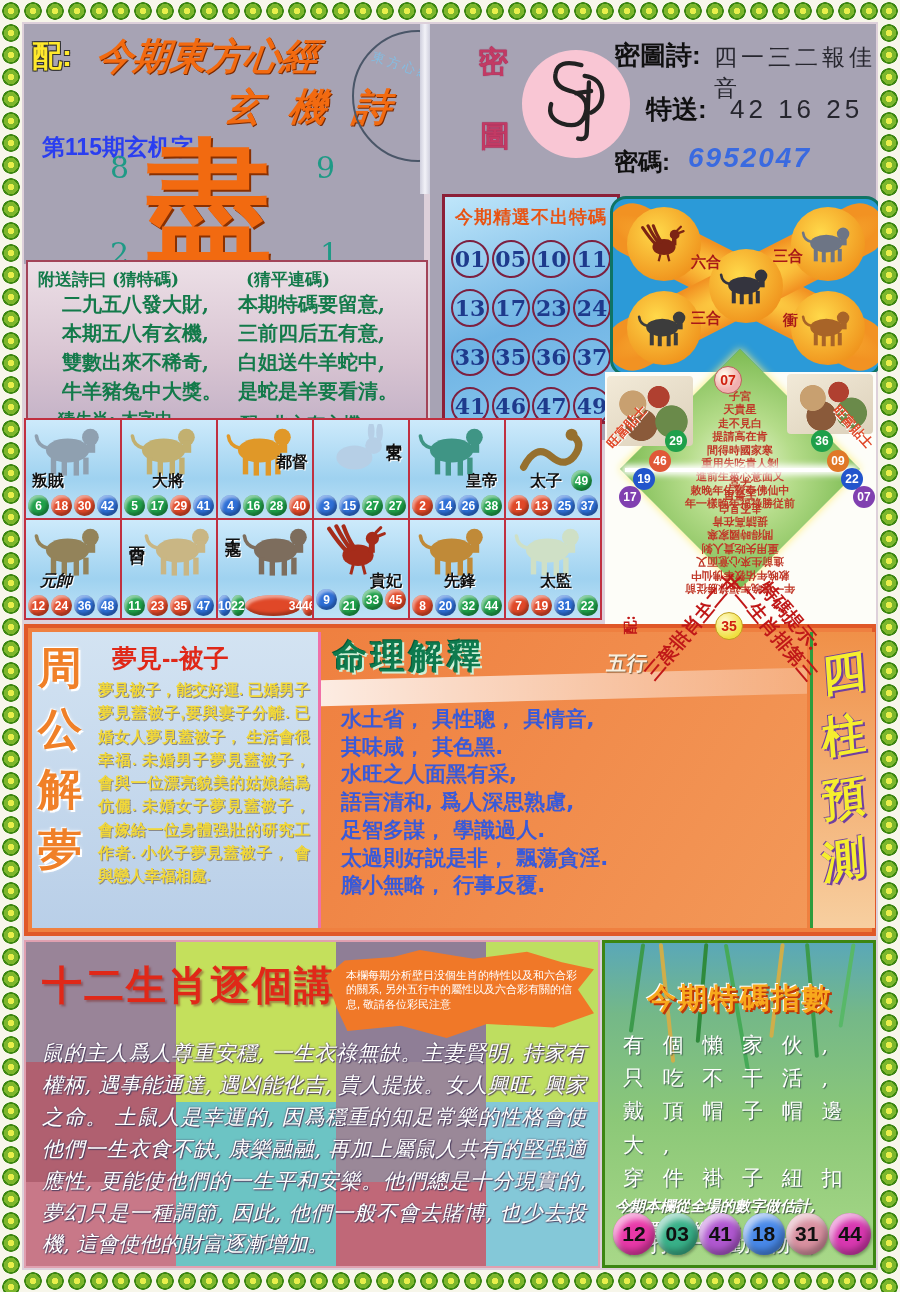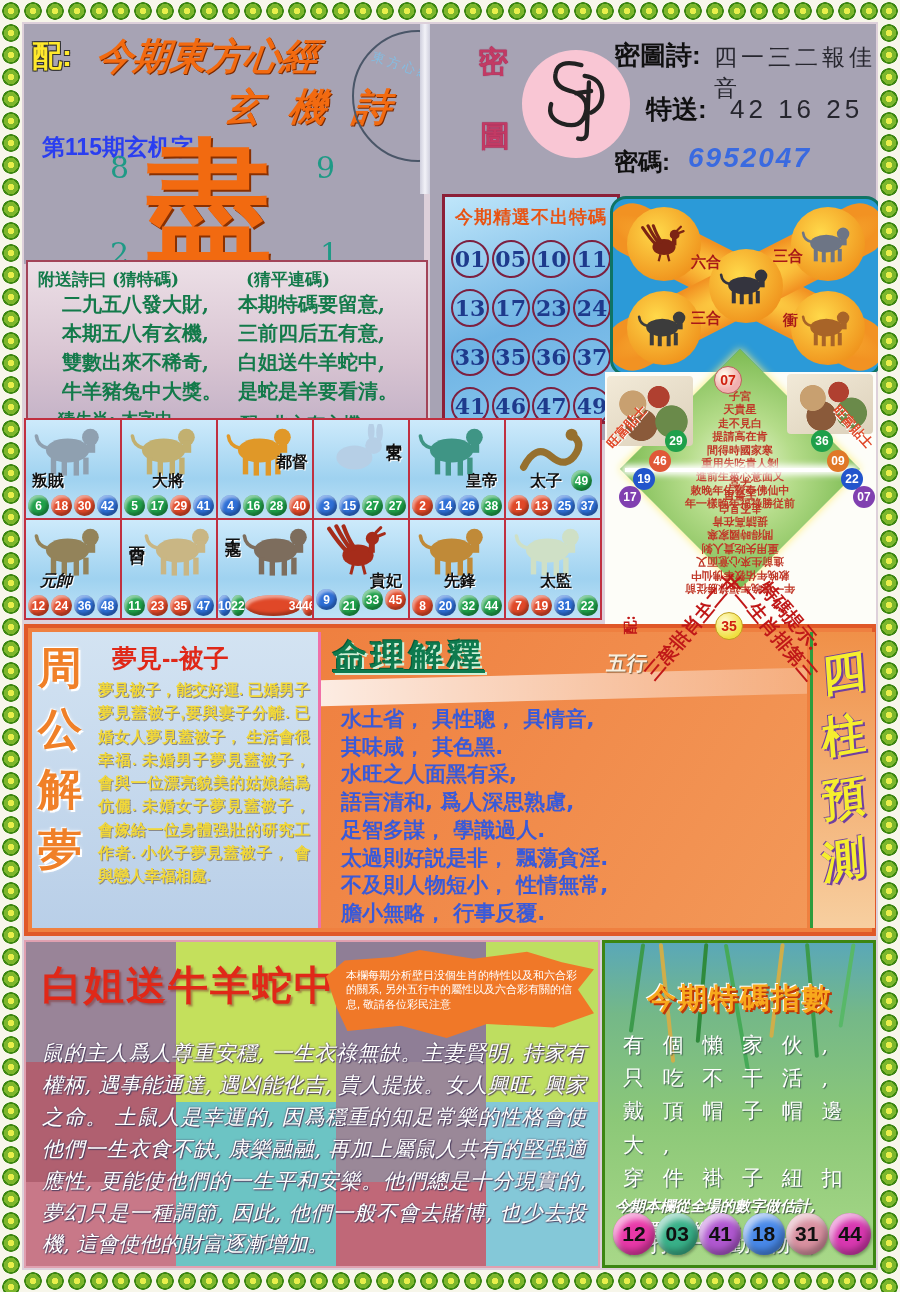--- a/index.html
+++ b/index.html
@@ -62,21 +62,21 @@
   .zballs{position:absolute;left:0;bottom:2px;width:100%;display:flex;justify-content:space-evenly;}
   .ball{width:21px;height:21px;border-radius:50%;color:#fff;font-size:12px;font-weight:bold;display:flex;align-items:center;justify-content:center;box-shadow:inset -2px -3px 3px rgba(0,0,0,.28),inset 2px 3px 3px rgba(255,255,255,.5);}
   .vert{writing-mode:vertical-rl;text-orientation:upright;}
   
   #midBand{left:2px;top:602px;width:852px;height:312px;background:#ef8040;border:4px solid #e05828;box-sizing:border-box;}
   #dreamP{left:4px;top:4px;width:286px;height:296px;background:linear-gradient(180deg,#d3e3f2 0%,#b9cfe8 100%);border-right:3px solid #f070a8;}
   .dreamChar{color:#f08028;font-size:44px;font-weight:bold;font-family:"DejaVu Serif",serif;text-shadow:2px 2px 0 #fff,-1px -1px 0 #fff,0 0 4px #fff;line-height:1.38;}
   #dreamHead{color:#e02818;font-size:25px;font-weight:bold;}
   #dreamBody{color:#f2d838;font-size:15.5px;font-weight:bold;line-height:1.5;text-shadow:1px 1px 0 #8a8a8a;text-align:justify;}
   #fateP{left:293px;top:4px;width:486px;height:296px;background:linear-gradient(120deg,#ef8040 0%,#f39858 100%);}
-  #fateTitle{color:#0e7a4e;font-size:34px;font-weight:bold;letter-spacing:4px;text-shadow:2px 2px 0 #d0f0d8, -1px -1px 0 #065a38;text-decoration:underline;}
+  #fateTitle{color:#0e7a4e;font-size:34px;font-weight:bold;letter-spacing:4px;text-shadow:2px 2px 0 #d0f0d8, -1px -1px 0 #065a38;}
   #fateTag{color:#f8f0e0;font-size:20px;font-weight:bold;text-shadow:1px 1px 1px #806040;transform:skewX(-8deg);}
   #fateBand{position:absolute;left:0;top:42px;width:486px;height:26px;background:linear-gradient(90deg,rgba(255,255,255,.85),rgba(255,255,255,.25));transform:skewY(-1.5deg);}
   #fateBody{color:#3a5ad8;font-size:21px;font-weight:bold;line-height:1.32;font-family:"DejaVu Sans",sans-serif;}
   #pillarP{left:782px;top:4px;width:62px;height:296px;background:linear-gradient(180deg,#f09048 0%,#f7cfa0 100%);border-left:3px solid #2c9c3c;}
   .pillarChar{color:#f6ee2e;font-size:44px;font-weight:bold;text-shadow:2px 2px 0 #7040a0,-1px -1px 0 #7040a0;display:block;transform:rotate(-10deg) skewX(-6deg);line-height:1.42;text-align:center;}
   
   #talkP{left:2px;top:918px;width:576px;height:328px;overflow:hidden;border:2px solid #e0a0b0;box-sizing:border-box;background:#9a8898;}
   .patch{position:absolute;}
   #talkTitle{color:#e02818;font-size:40px;font-weight:bold;letter-spacing:2px;text-shadow:2px 2px 2px #80303080;z-index:3;}
   #burst{left:300px;top:8px;width:268px;height:88px;background:#f07828;clip-path:polygon(0 30%,7% 12%,25% 8%,35% 0,55% 10%,75% 2%,88% 14%,100% 22%,94% 45%,100% 72%,85% 88%,60% 84%,45% 100%,28% 86%,8% 92%,4% 66%);z-index:3;}
@@ -456,21 +456,20 @@
       <div id="fateBand"></div>
       <span class="abs" id="fateTitle" style="left:12px;top:2px;">命理解釋</span>
       <span class="abs" id="fateTag" style="left:286px;top:18px;">五行</span>
       <div class="abs" id="fateBody" style="left:20px;top:74px;width:450px;">
         <div>水土省， 具性聰， 具情音,</div>
           <div>其味咸， 其色黑.</div>
         <div>水旺之人面黑有采,</div>
           <div>語言清和, 爲人深思熟慮,</div>
         <div>足智多謀， 學識過人.</div>
           <div>太過則好説是非， 飄蕩貪淫.</div>
-        <div>不及則人物短小， 性情無常,</div>
           <div>膽小無略， 行事反覆.</div>
       </div>
     </div>
     <div class="abs" id="pillarP">
       <div style="padding-top:10px;">
         <span class="pillarChar">四</span>
         <span class="pillarChar">柱</span>
         <span class="pillarChar">預</span>
         <span class="pillarChar">測</span>
       </div>
@@ -481,21 +480,21 @@
     <div class="patch" style="left:0;top:0;width:150px;height:120px;background:#998498;"></div>
     <div class="patch" style="left:150px;top:0;width:160px;height:160px;background:#c4e05c;"></div>
     <div class="patch" style="left:310px;top:0;width:150px;height:120px;background:#8f7e96;"></div>
     <div class="patch" style="left:460px;top:0;width:116px;height:160px;background:#bede60;"></div>
     <div class="patch" style="left:0;top:120px;width:150px;height:120px;background:#b06070;"></div>
     <div class="patch" style="left:150px;top:160px;width:160px;height:168px;background:#6cc4c4;"></div>
     <div class="patch" style="left:310px;top:120px;width:150px;height:120px;background:#9a8898;"></div>
     <div class="patch" style="left:460px;top:160px;width:116px;height:168px;background:#84c8d8;"></div>
     <div class="patch" style="left:0;top:240px;width:150px;height:88px;background:#c87888;"></div>
     <div class="patch" style="left:310px;top:240px;width:150px;height:88px;background:#c06878;"></div>
-    <span class="abs" id="talkTitle" style="left:16px;top:16px;">白姐送牛羊蛇中</span>
+    <span class="abs" id="talkTitle" style="left:16px;top:16px;">十二生肖逐個講</span>
     <div class="abs" id="burst">
       <span id="burstTxt">本欄每期分析壁日没個生肖的特性以及和六合彩的關系, 另外五行中的屬性以及六合彩有關的信息, 敬請各位彩民注意</span>
     </div>
     <div id="talkBody" style="left:16px;top:96px;width:544px;">鼠的主人爲人尊重安穩, 一生衣祿無缺。主妻賢明, 持家有權柄, 遇事能通達, 遇凶能化吉, 貴人提拔。女人興旺, 興家之命。 土鼠人是幸運的, 因爲穩重的知足常樂的性格會使他們一生衣食不缺, 康樂融融, 再加上屬鼠人共有的堅强適應性, 更能使他們的一生平和安樂。他們總是十分現實的, 夢幻只是一種調節, 因此, 他們一般不會去賭博, 也少去投機, 這會使他的財富逐漸增加。</div>
   </div>
 
   <div class="abs" id="idxP">
     <div class="grass" style="left:30px;top:0;height:90px;background:#3c9a4c;transform:rotate(8deg);"></div>
     <div class="grass" style="left:60px;top:0;height:120px;background:#cfae4a;transform:rotate(-6deg);"></div>
     <div class="grass" style="left:95px;top:0;height:100px;background:#2f8a3c;transform:rotate(5deg);"></div>

